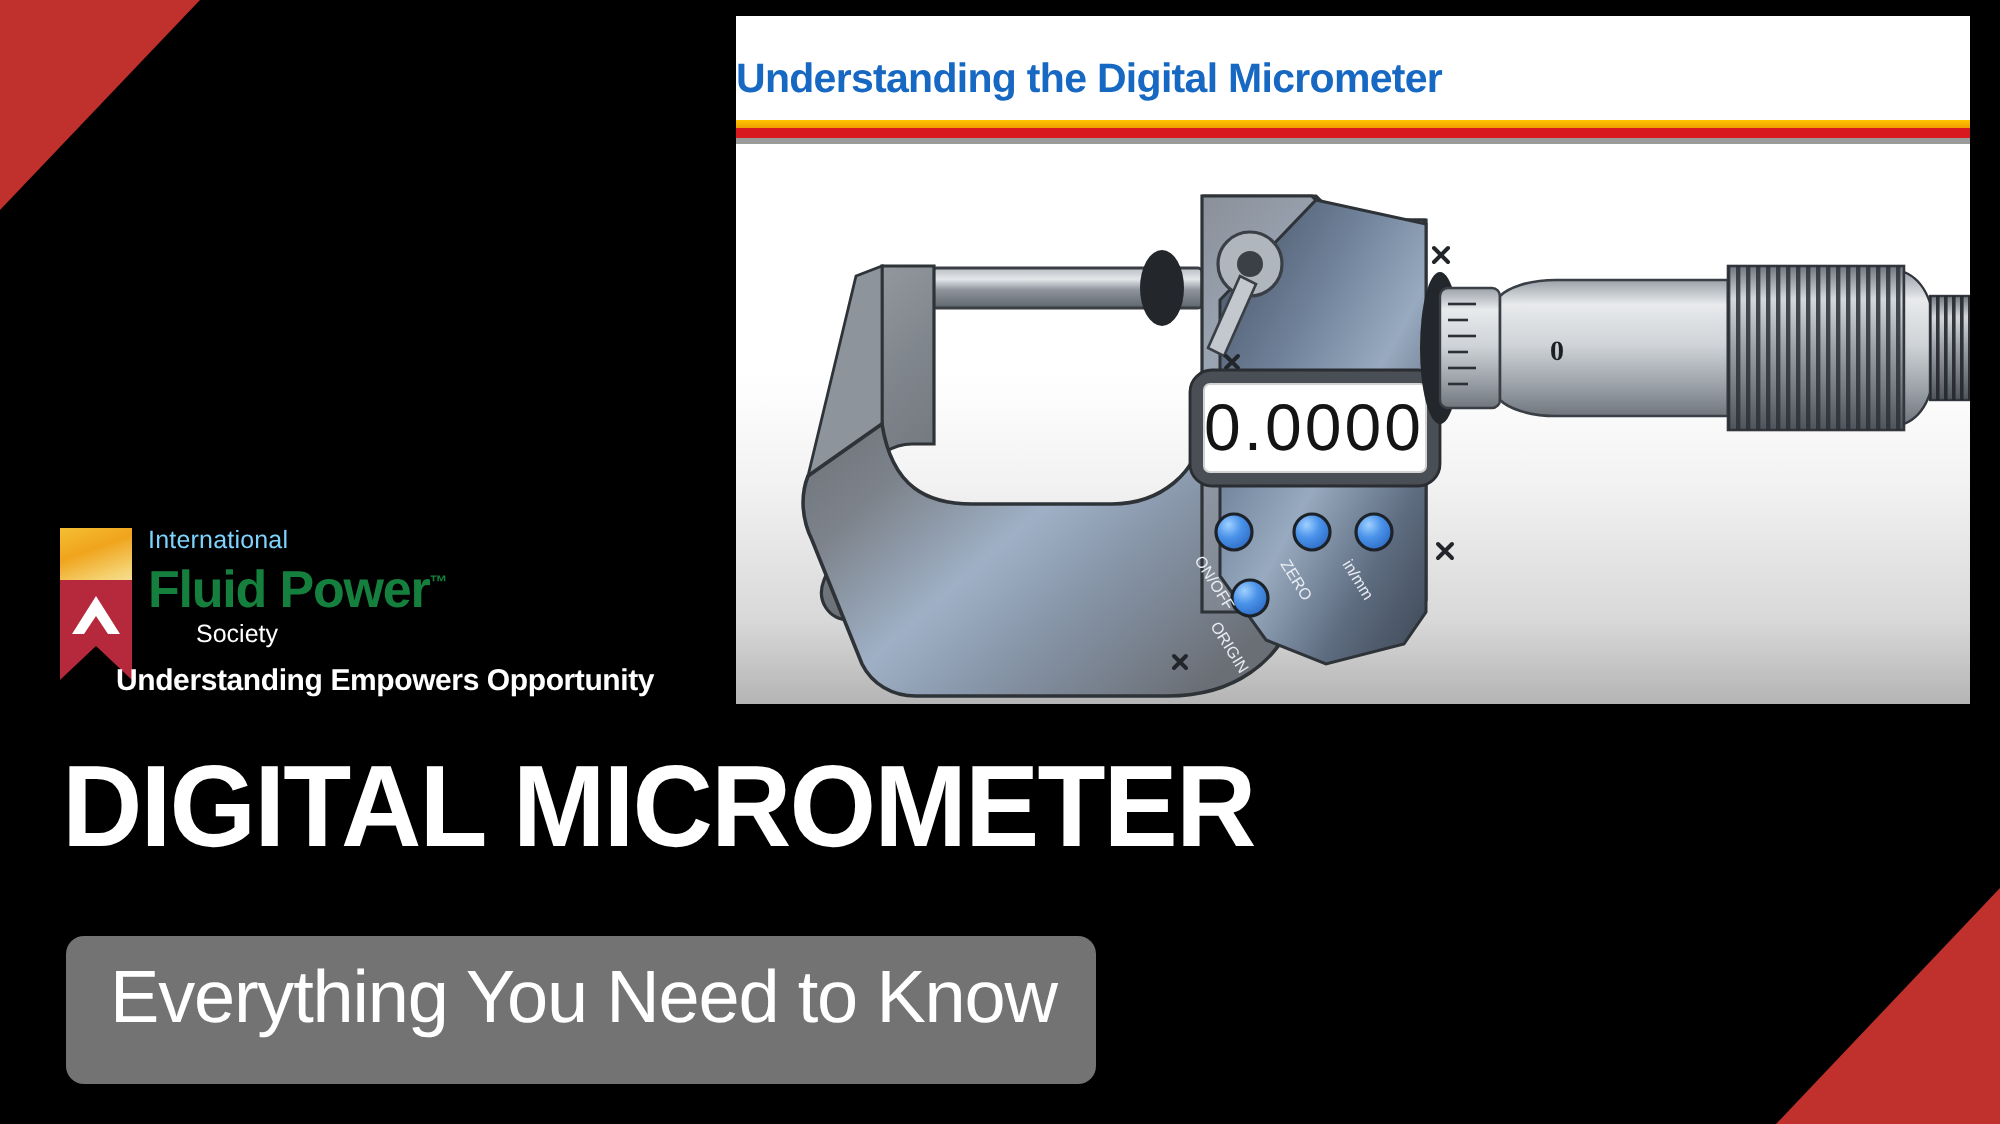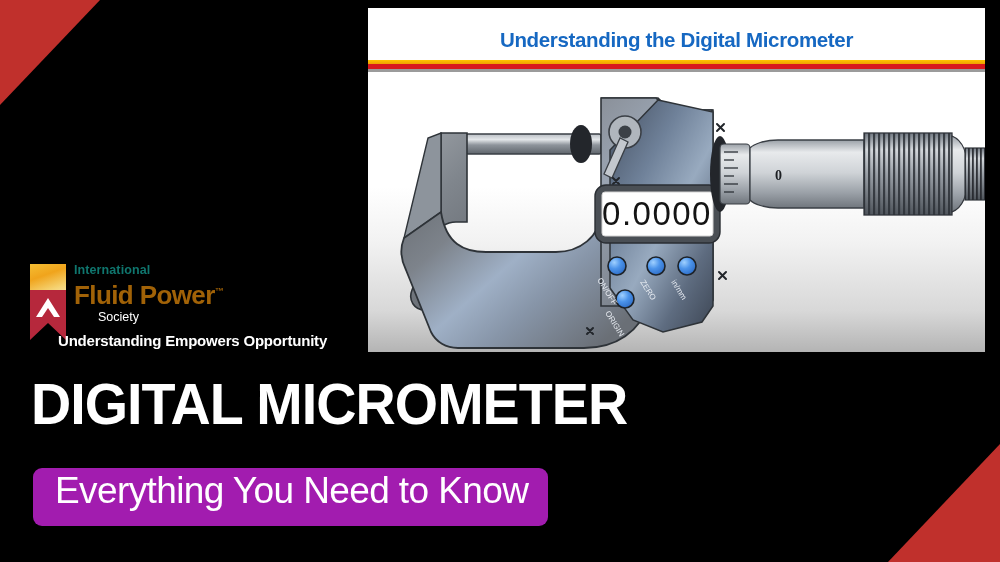--- a/index.html
+++ b/index.html
@@ -46,25 +46,25 @@
   }
   .mark-ribbon {
     position:absolute; left:0; top:26px;
     width:36px; height:50px;
   }
   .logo-text {
     position:absolute; left:44px; top:0;
     width:240px;
   }
   .lt-international {
-    color:#0f766e; font-size:12.5px; line-height:13px;
-    letter-spacing:.1px; font-weight:700;
+    color:#7dd3fc; font-size:12.5px; line-height:13px;
+    letter-spacing:.1px; font-weight:400;
   }
   .lt-fluidpower {
-    color:#a16207; font-size:26px; line-height:27px;
+    color:#15803d; font-size:26px; line-height:27px;
     font-weight:bold; letter-spacing:-.6px;
     margin-top:1px; white-space:nowrap;
   }
   .lt-tm { font-size:9px; vertical-align:super; font-weight:bold; }
   .lt-society {
     color:#fff; font-size:12.5px; line-height:14px;
     margin-top:1px;
     margin-left:24px;
   }
   .tagline {
@@ -83,23 +83,23 @@
     line-height:60px;
     transform:scaleX(.96);
     transform-origin:left center;
     z-index:3;
     white-space:nowrap;
   }
 
   
   .subtitle-banner {
     position:absolute; left:33px; top:468px;
-    height:58px;
+    height:74px;
     padding:0 20px 12px 22px;
-    background:#a21caf;
+    background:#737373;
     border-radius:9px;
     display:flex; align-items:center;
     z-index:3;
   }
   .subtitle-text {
     color:#fff; font-size:37px; line-height:40px;
     font-weight:400; letter-spacing:-.6px;
     white-space:nowrap;
   }
 
@@ -107,21 +107,21 @@
   .slide {
     position:absolute;
     left:368px; top:8px;
     width:617px; height:344px;
     background:linear-gradient(180deg,#ffffff 0%,#ffffff 52%,#f2f2f2 68%,#d8d8d8 88%,#b4b4b4 100%);
     overflow:hidden;
     z-index:2;
   }
   .slide-title {
     position:absolute; top:20px; left:0; width:100%;
-    text-align:center;
+    text-align:left;
     color:#1668C2;
     font-size:20.5px; font-weight:bold;
     letter-spacing:-.35px;
   }
   .rule-gold {
     position:absolute; left:0; top:52px; width:100%; height:4px;
     background:linear-gradient(180deg,#FFC400 0%,#F0A000 100%);
   }
   .rule-red {
     position:absolute; left:0; top:56px; width:100%; height:5px;

